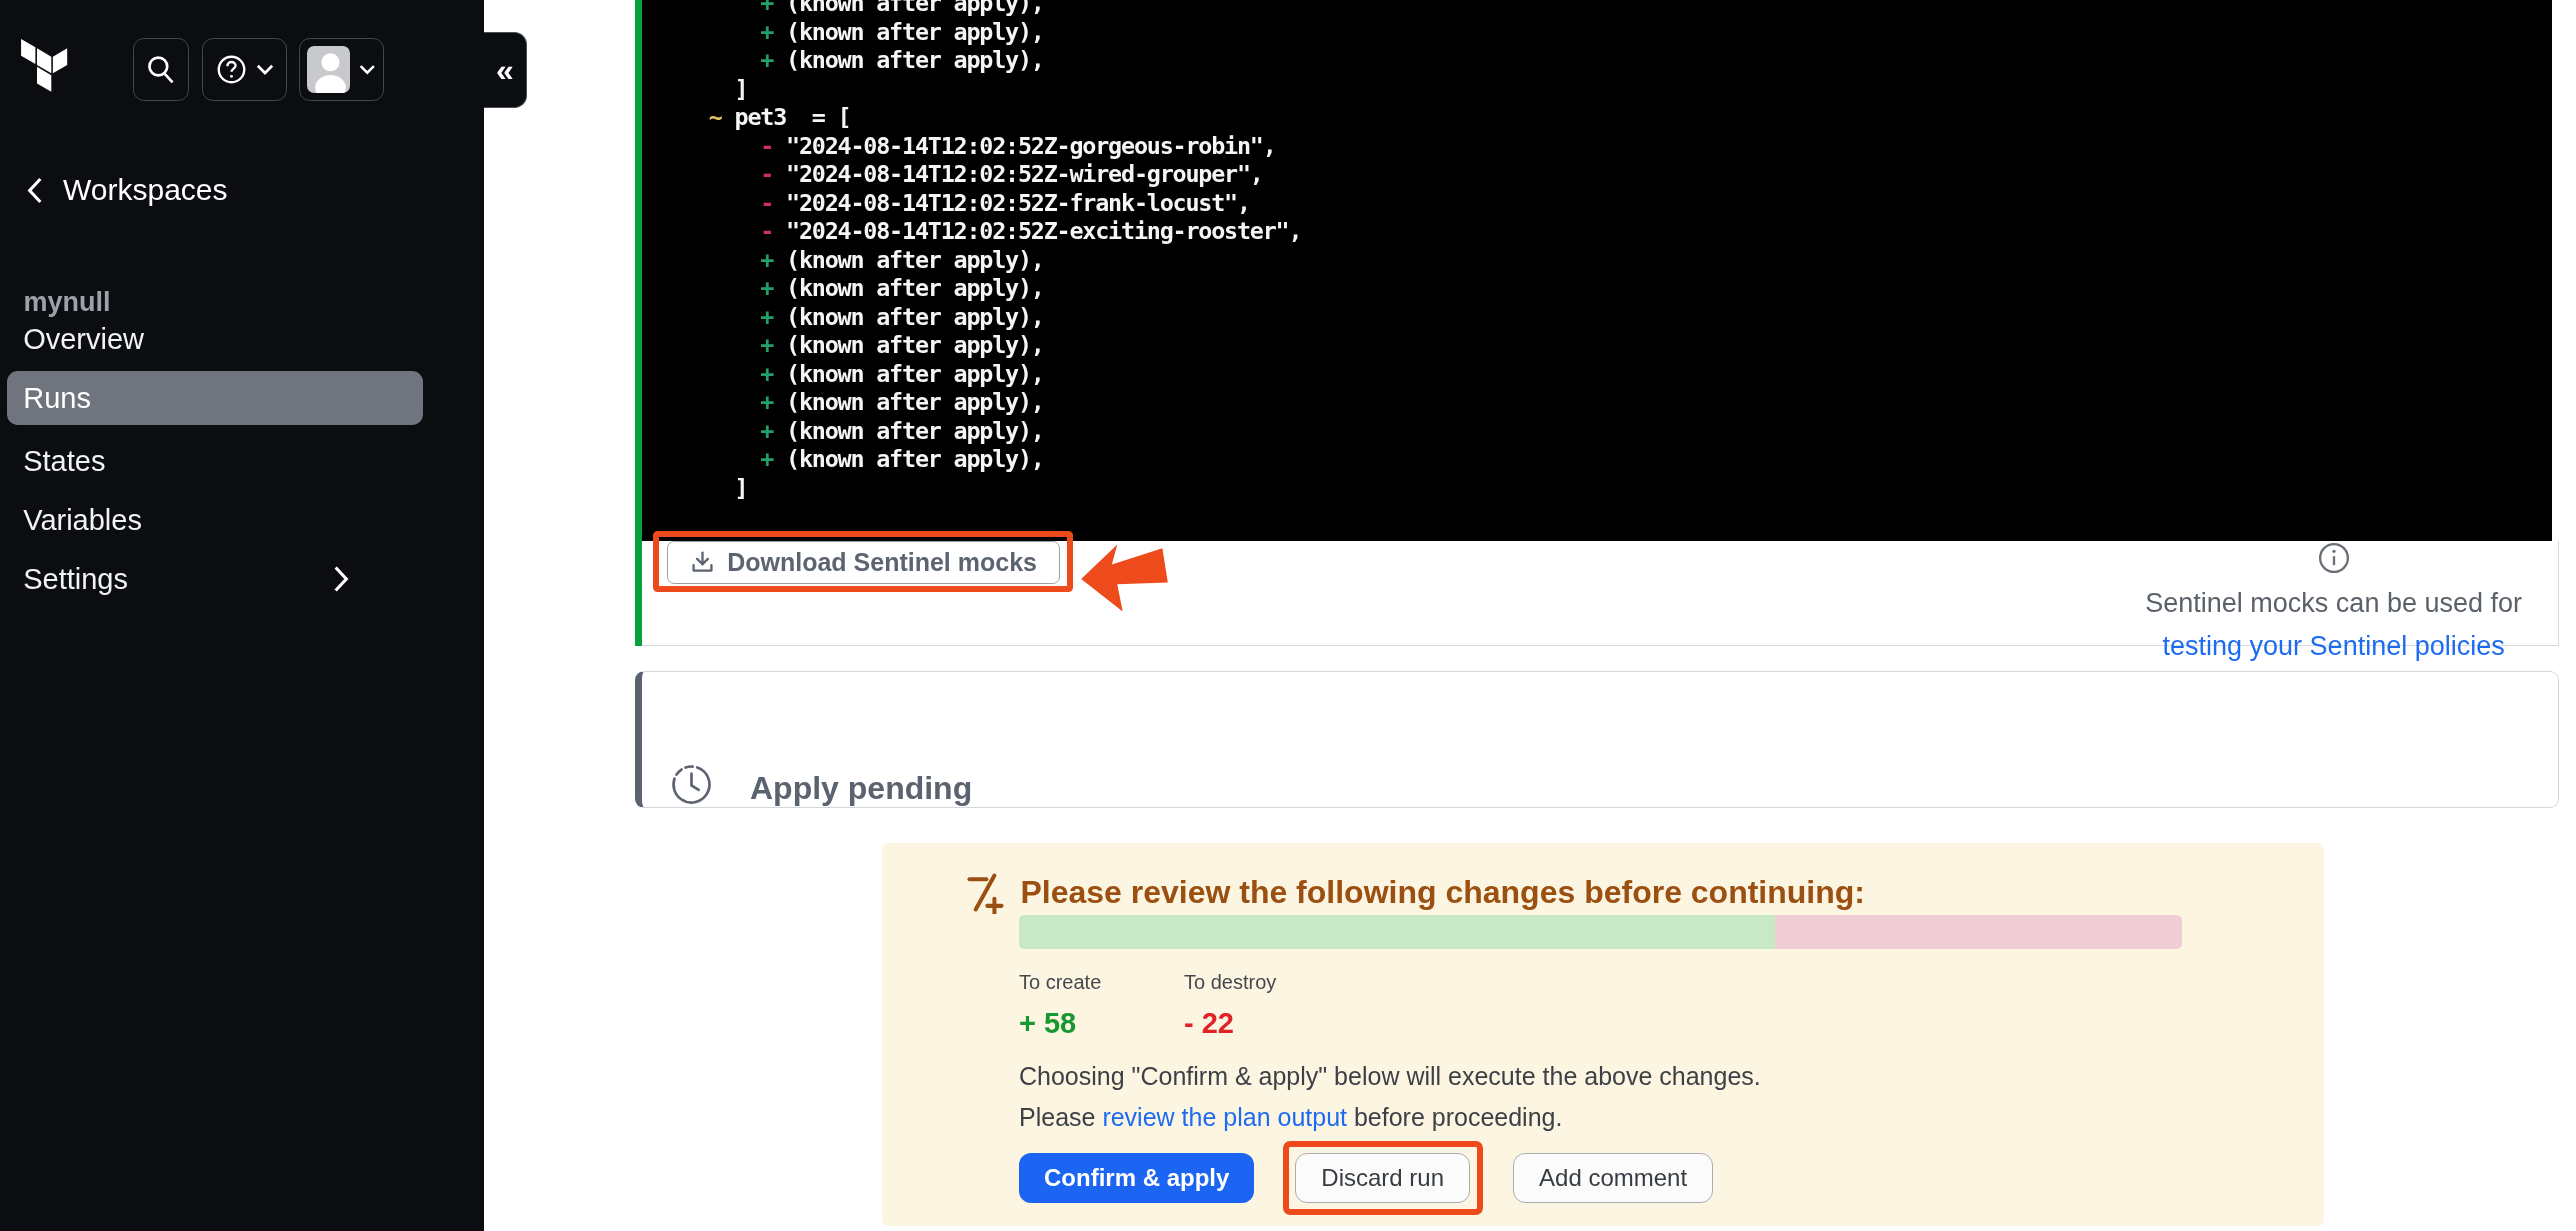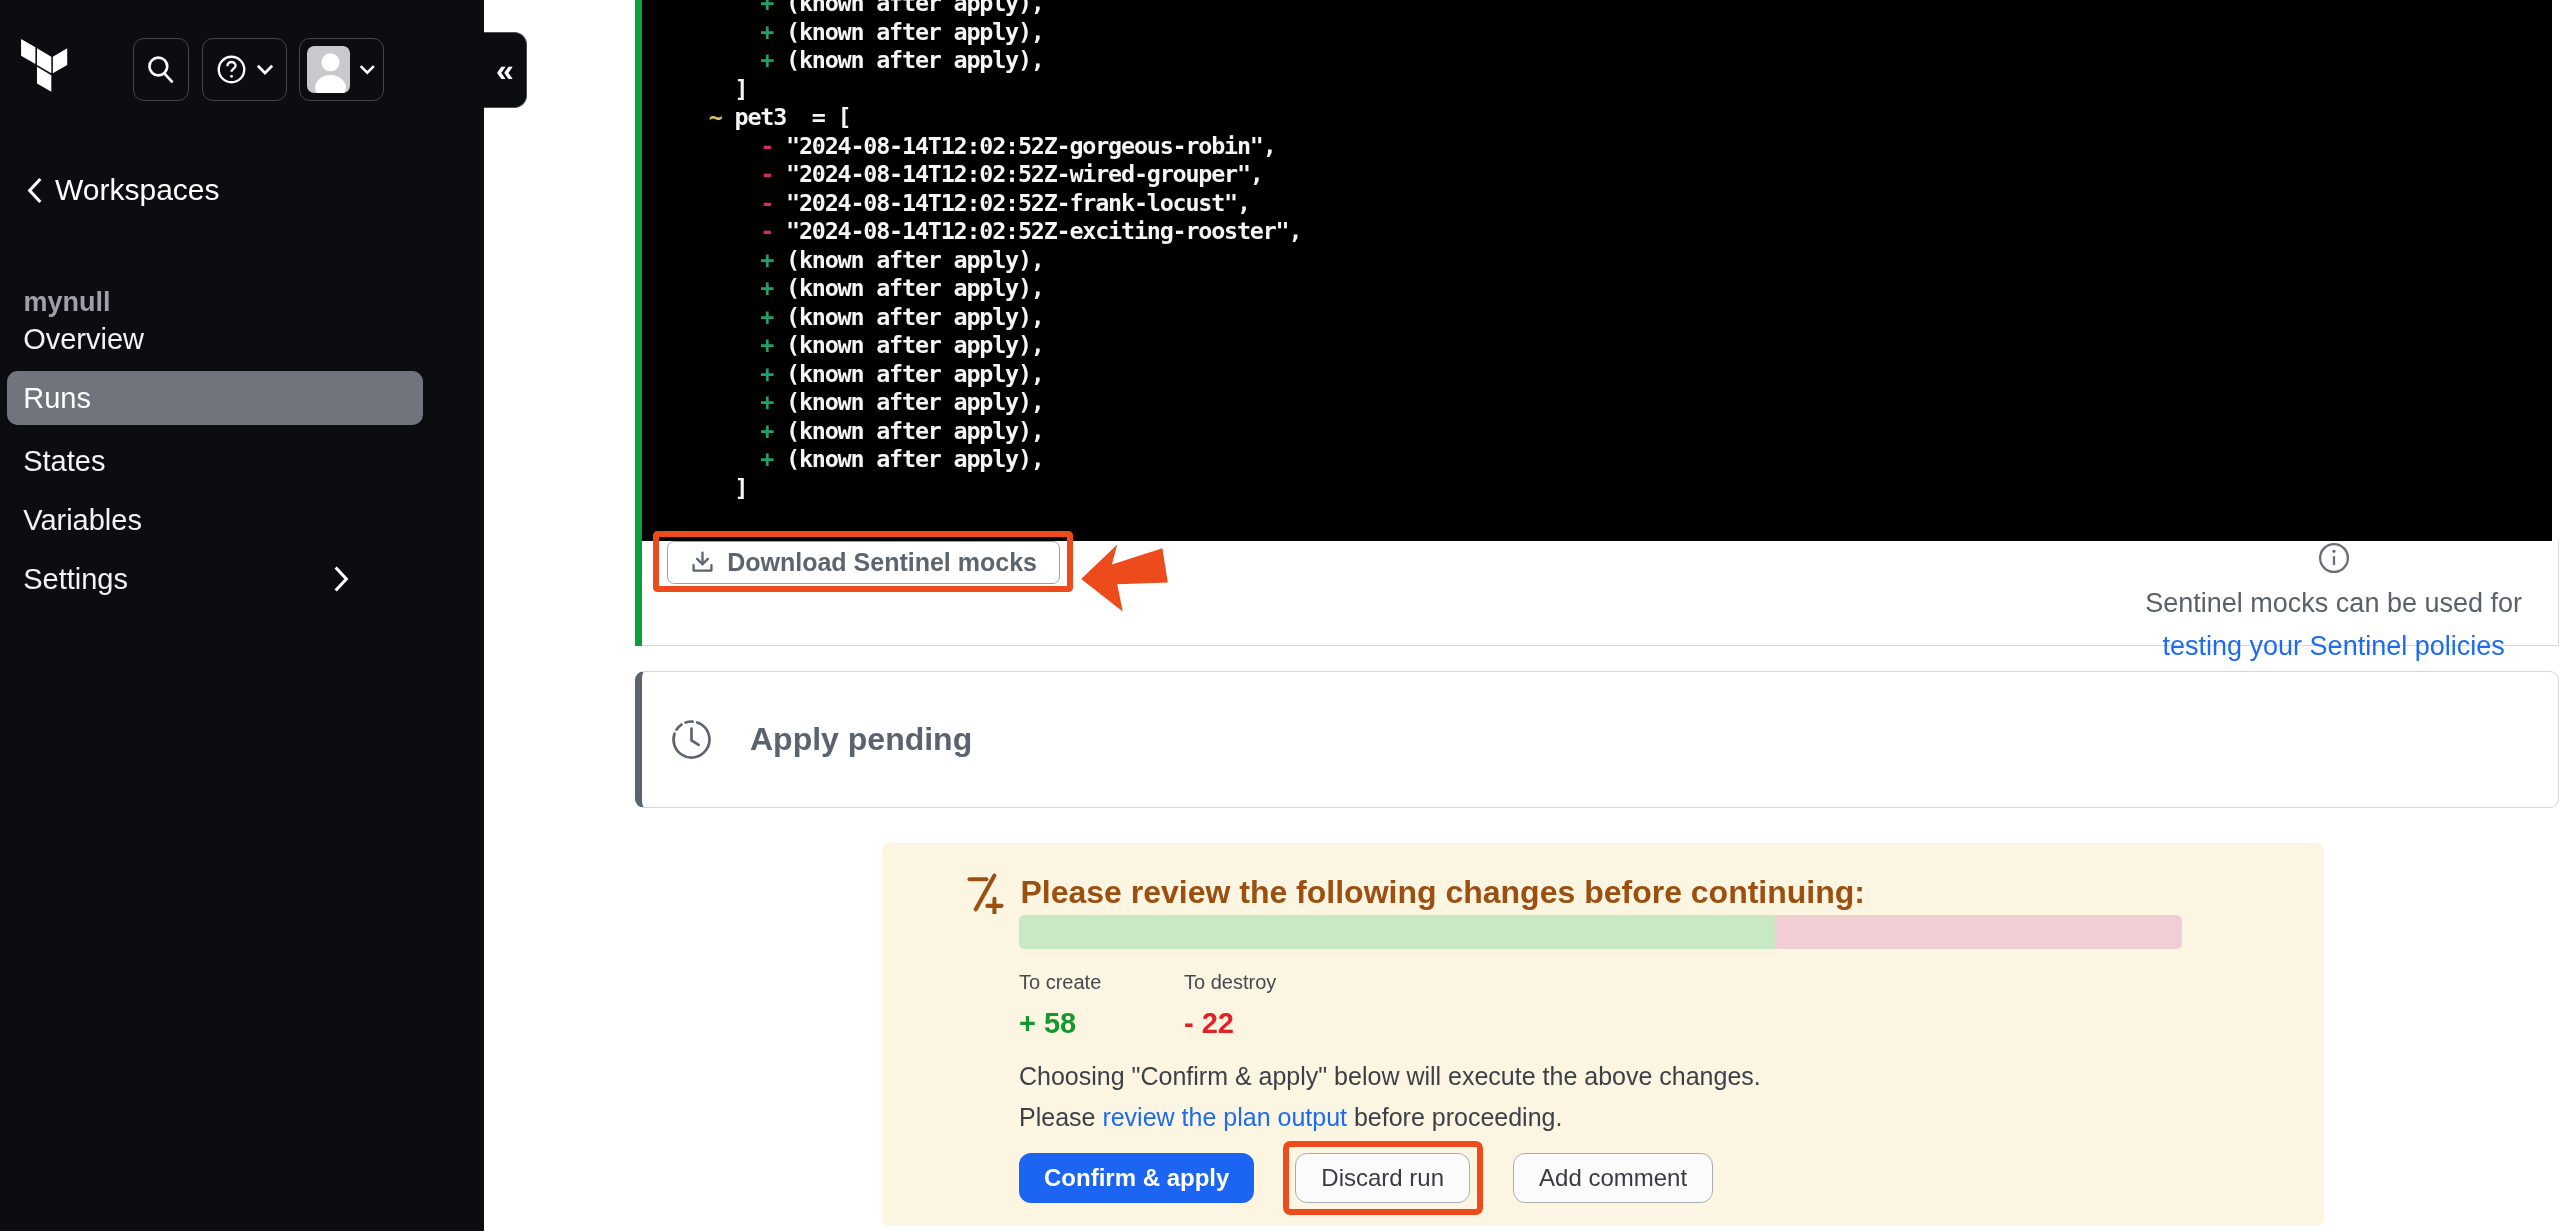--- a/index.html
+++ b/index.html
@@ -17,21 +17,21 @@
   .btn-help  { left:202px; width:85px; }
   .btn-user  { left:299px; width:85px; padding:0 7.2px; justify-content:space-between; }
   .avatar-sq { width:47px; height:47px; border-radius:7.2px; background:#c7c9cd;
     overflow:hidden; position:relative; }
   .avatar-sq svg { position:absolute; left:0; top:0; }
   .collapse-tab { position:absolute; left:484px; top:32px; width:43px; height:76px;
     background:#0b0d11; border:1.8px solid #4a4f58; border-left:none;
     border-radius:0 12.6px 12.6px 0; color:#ffffff; font-size:32px; font-weight:700;
     display:flex; align-items:center; justify-content:center; z-index:3; cursor:pointer; }
   .back-row { position:absolute; left:27px; top:173px; display:flex; align-items:center;
-    gap:12px; color:#ffffff; font-size:30px; cursor:pointer; }
+    gap:20px; color:#ffffff; font-size:30px; cursor:pointer; }
   .ws-name { position:absolute; left:23.4px; top:287px; font-size:27px; font-weight:700;
     color:#9da0a8; }
   .nav-item { position:absolute; left:7.2px; width:416px; height:54px; border-radius:10.8px;
     color:#f2f3f4; font-size:29px; display:flex; align-items:center; padding-left:16px;
     cursor:pointer; }
   .nav-item.active { background:#70747d; color:#ffffff; }
   .nav-chev { position:absolute; right:74px; top:50%; transform:translateY(-50%); }
 
   
   .plan-card { position:absolute; left:635px; top:0; width:1924px;
@@ -56,21 +56,21 @@
     border:6.3px solid var(--annotation-orange,#ee4b1c); border-radius:4.5px;
     pointer-events:none; }
   .ann-arrow { margin-left:21.6px; flex:none; }
   .sentinel-info { margin-left:auto; display:flex; align-items:center; gap:12.6px;
     font-size:27px; color:#5a6169;flex-direction:column; }
   .sentinel-link { color:var(--link-blue,#1c6bf2); cursor:pointer; }
 
   
   .apply-card { position:absolute; left:635px; top:671px; width:1924px; height:137px;
     background:#ffffff; border:1.8px solid #d4d6da; border-left:7.2px solid #5c6370;
-    border-radius:9px; display:flex; align-items:center; padding-left:27px; gap:36px; }
+    border-radius:9px; display:flex; align-items:flex-end; padding-left:27px; gap:36px; }
   .apply-title { font-size:32px; font-weight:700; color:#5b6270; }
 
   
   .review-box { position:absolute; left:882px; top:843px; width:1442px; height:383px;
     background:var(--review-bg,#fcf5e1); border-radius:7.2px; padding:31px 0 0 83px; }
   .rv-head { display:flex; align-items:center; gap:14.4px; height:36px; }
   .rv-heading { font-size:32px; font-weight:700; color:var(--review-heading,#9b5011); }
   .rv-body { margin-left:54px; width:1163px; }
   .rv-bar { margin-top:5.4px; height:34px; border-radius:5.4px; overflow:hidden;
     display:flex; }

